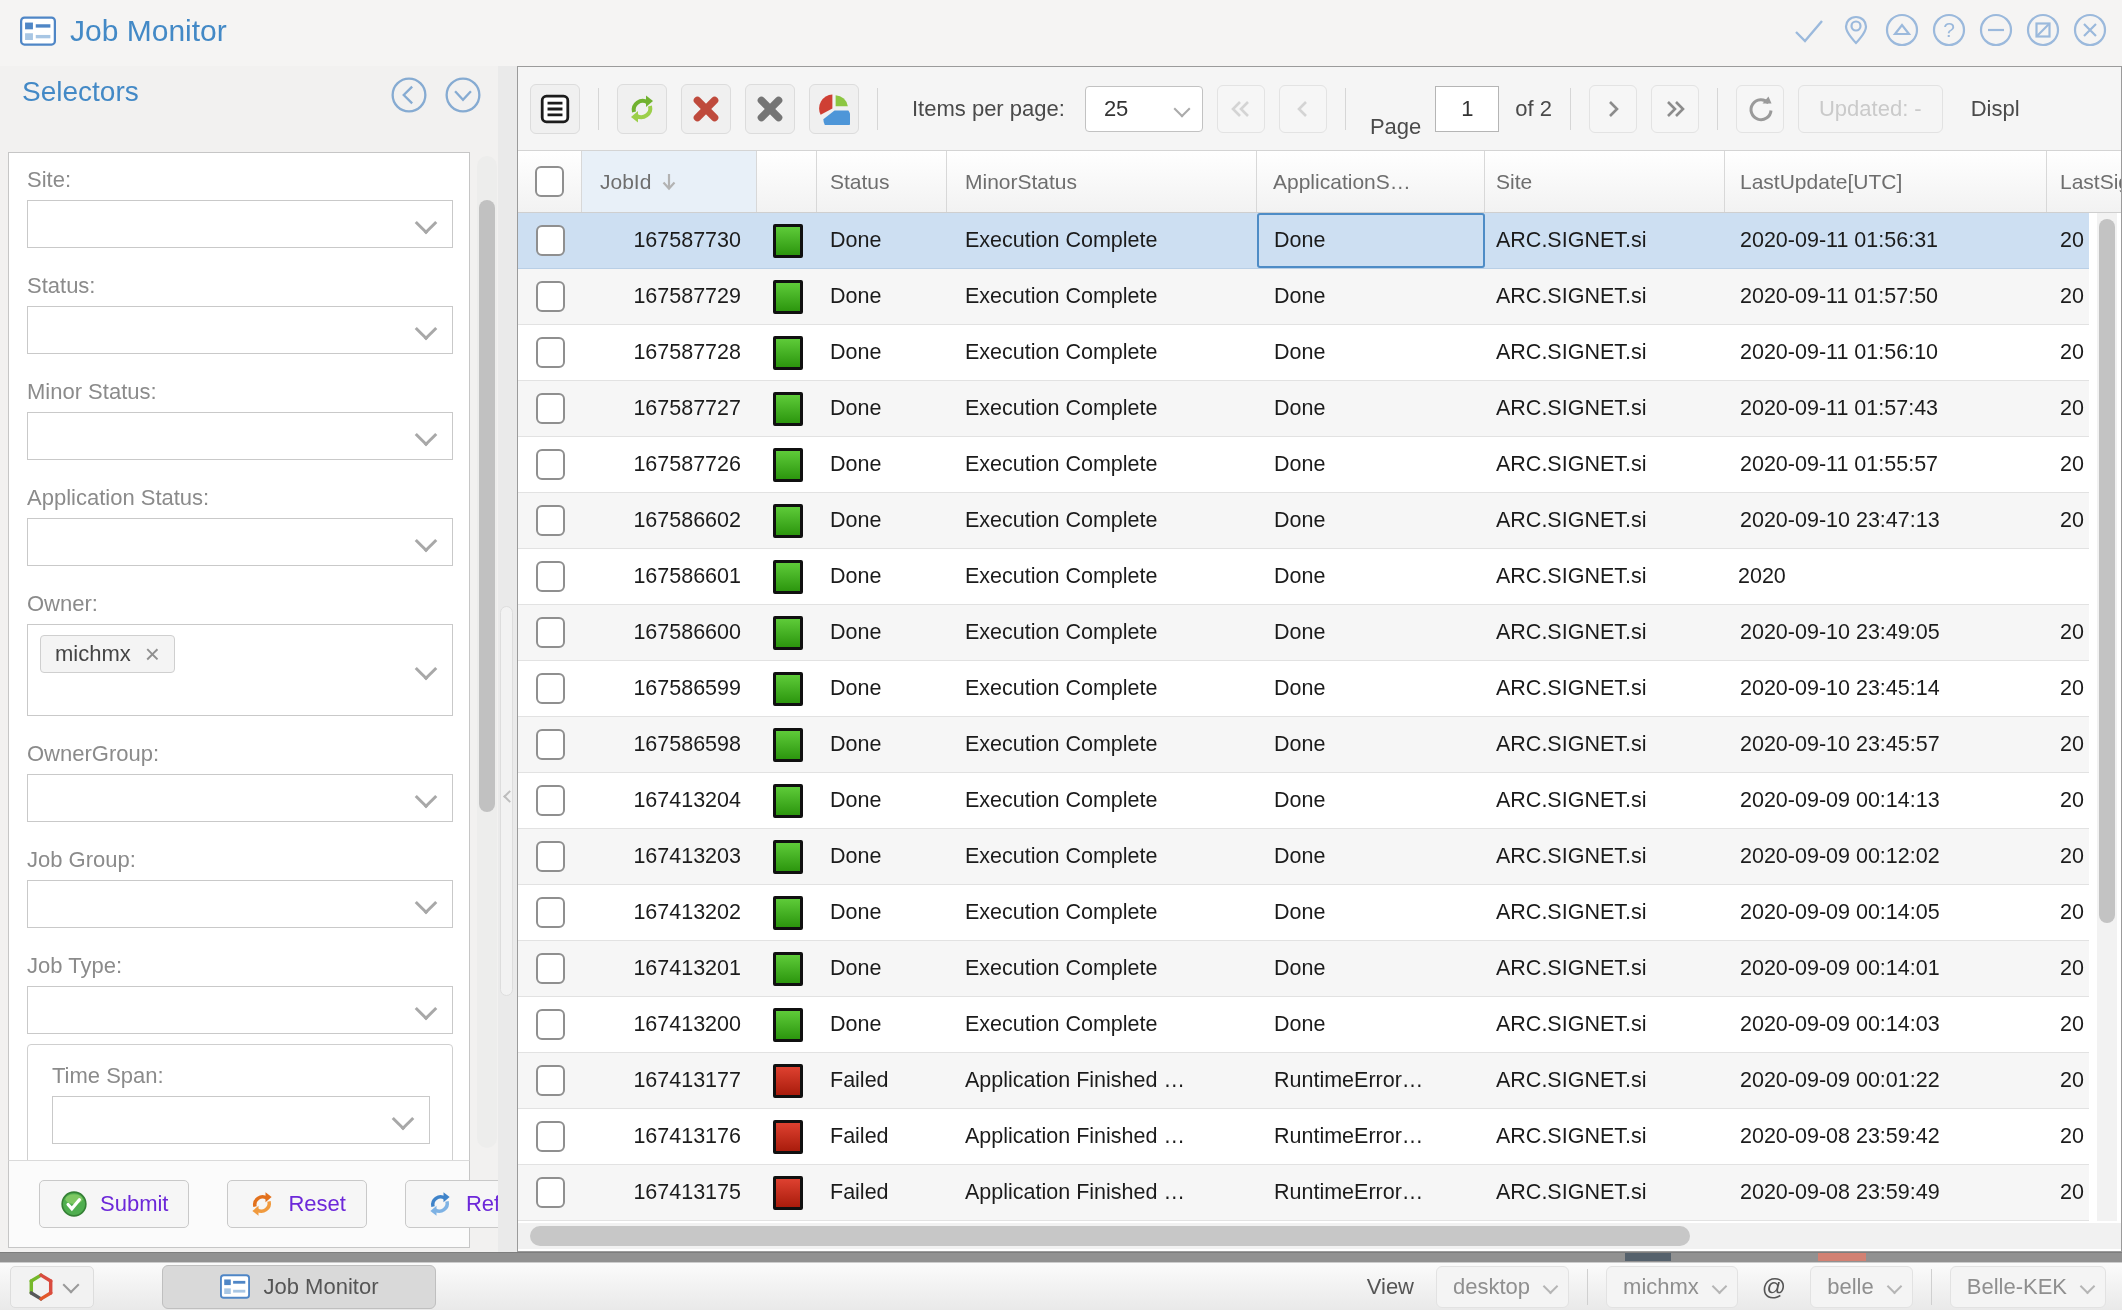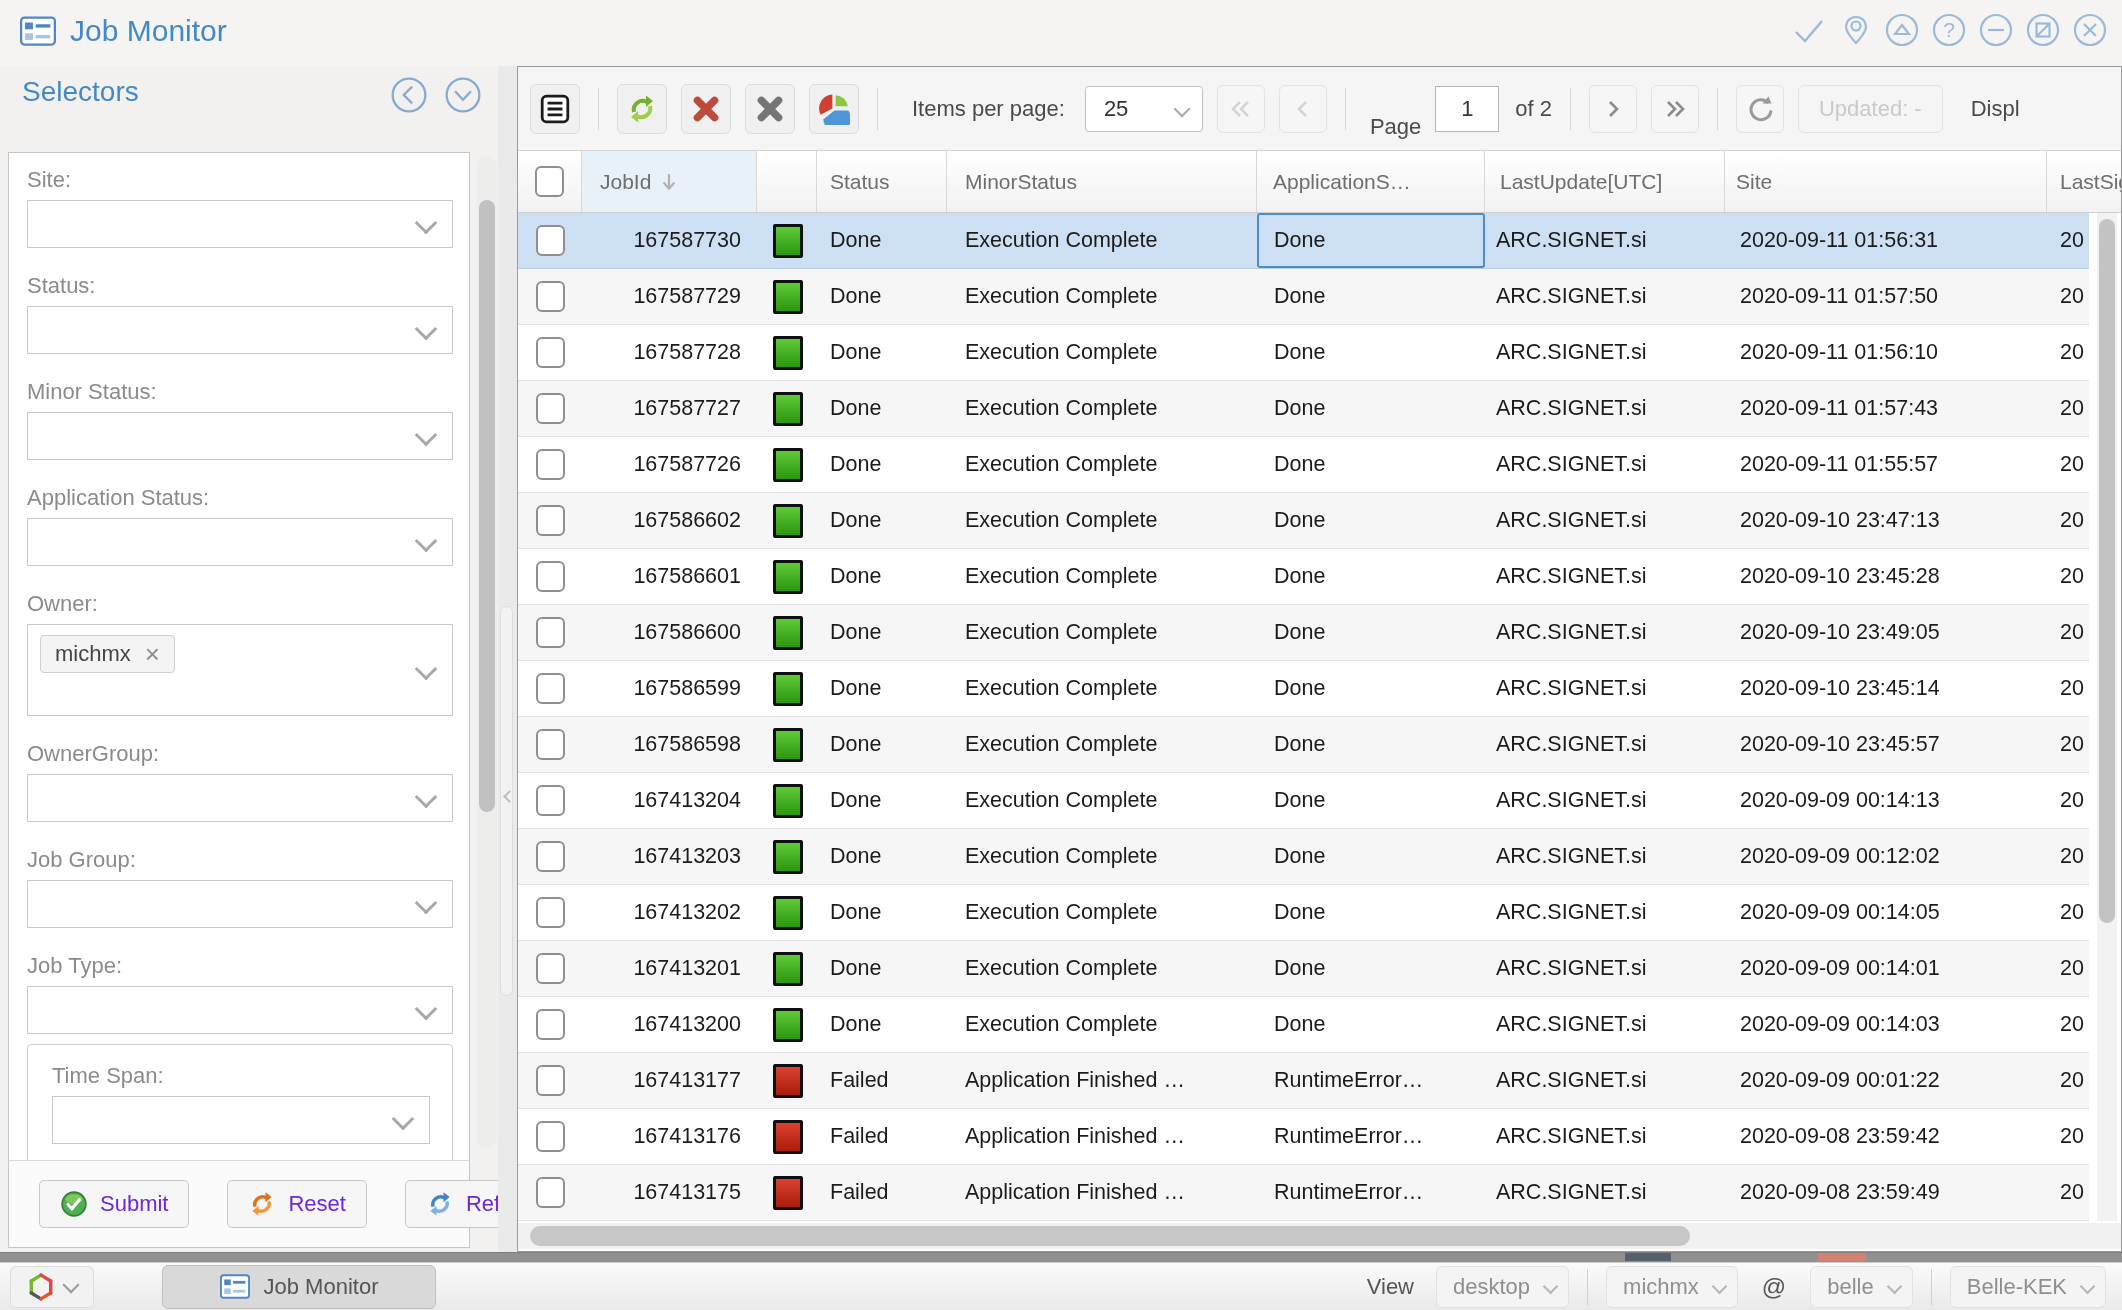--- a/index.html
+++ b/index.html
@@ -368,22 +368,22 @@
       <span>JobId</span>
       <svg width="20" height="22" viewBox="0 0 20 22" fill="none" stroke="#b3b3b3" stroke-width="2.2">
           <path d="M10 3 V17"></path>
           <path d="M4.5 11.5 L10 17.5 L15.5 11.5"></path>
         </svg>
     </div>
     <div class="th"></div>
     <div class="th" style="padding-left:13px;">Status</div>
     <div class="th" style="padding-left:18px;">MinorStatus</div>
     <div class="th">ApplicationS…</div>
+    <div class="th" style="padding-left:11px;">Site</div>
     <div class="th" style="padding-left:15px;">LastUpdate[UTC]</div>
-    <div class="th" style="padding-left:11px;">Site</div>
     <div class="th" style="padding-left:13px;border-right:none;">LastSig</div>
   </div>
 
   <div class="tbody">
       <div class="row sel">
     <div class="cell cbcell">
           <div class="ckb"></div>
         </div>
     <div class="cell jobid">167587730</div>
     <div class="cell">
@@ -476,21 +476,20 @@
           <div class="ckb"></div>
         </div>
     <div class="cell jobid">167586601</div>
     <div class="cell">
           <div class="statusbox done"></div>
         </div>
     <div class="cell st">Done</div>
     <div class="cell minor">Execution Complete</div>
     <div class="cell app">Done</div>
     <div class="cell site">ARC.SIGNET.si</div>
-    <div class="cell upd">2020-09-10 23:45:28</div>
     <div class="cell last">2020</div>
   </div>
       <div class="row alt">
     <div class="cell cbcell">
           <div class="ckb"></div>
         </div>
     <div class="cell jobid">167586600</div>
     <div class="cell">
           <div class="statusbox done"></div>
         </div>

